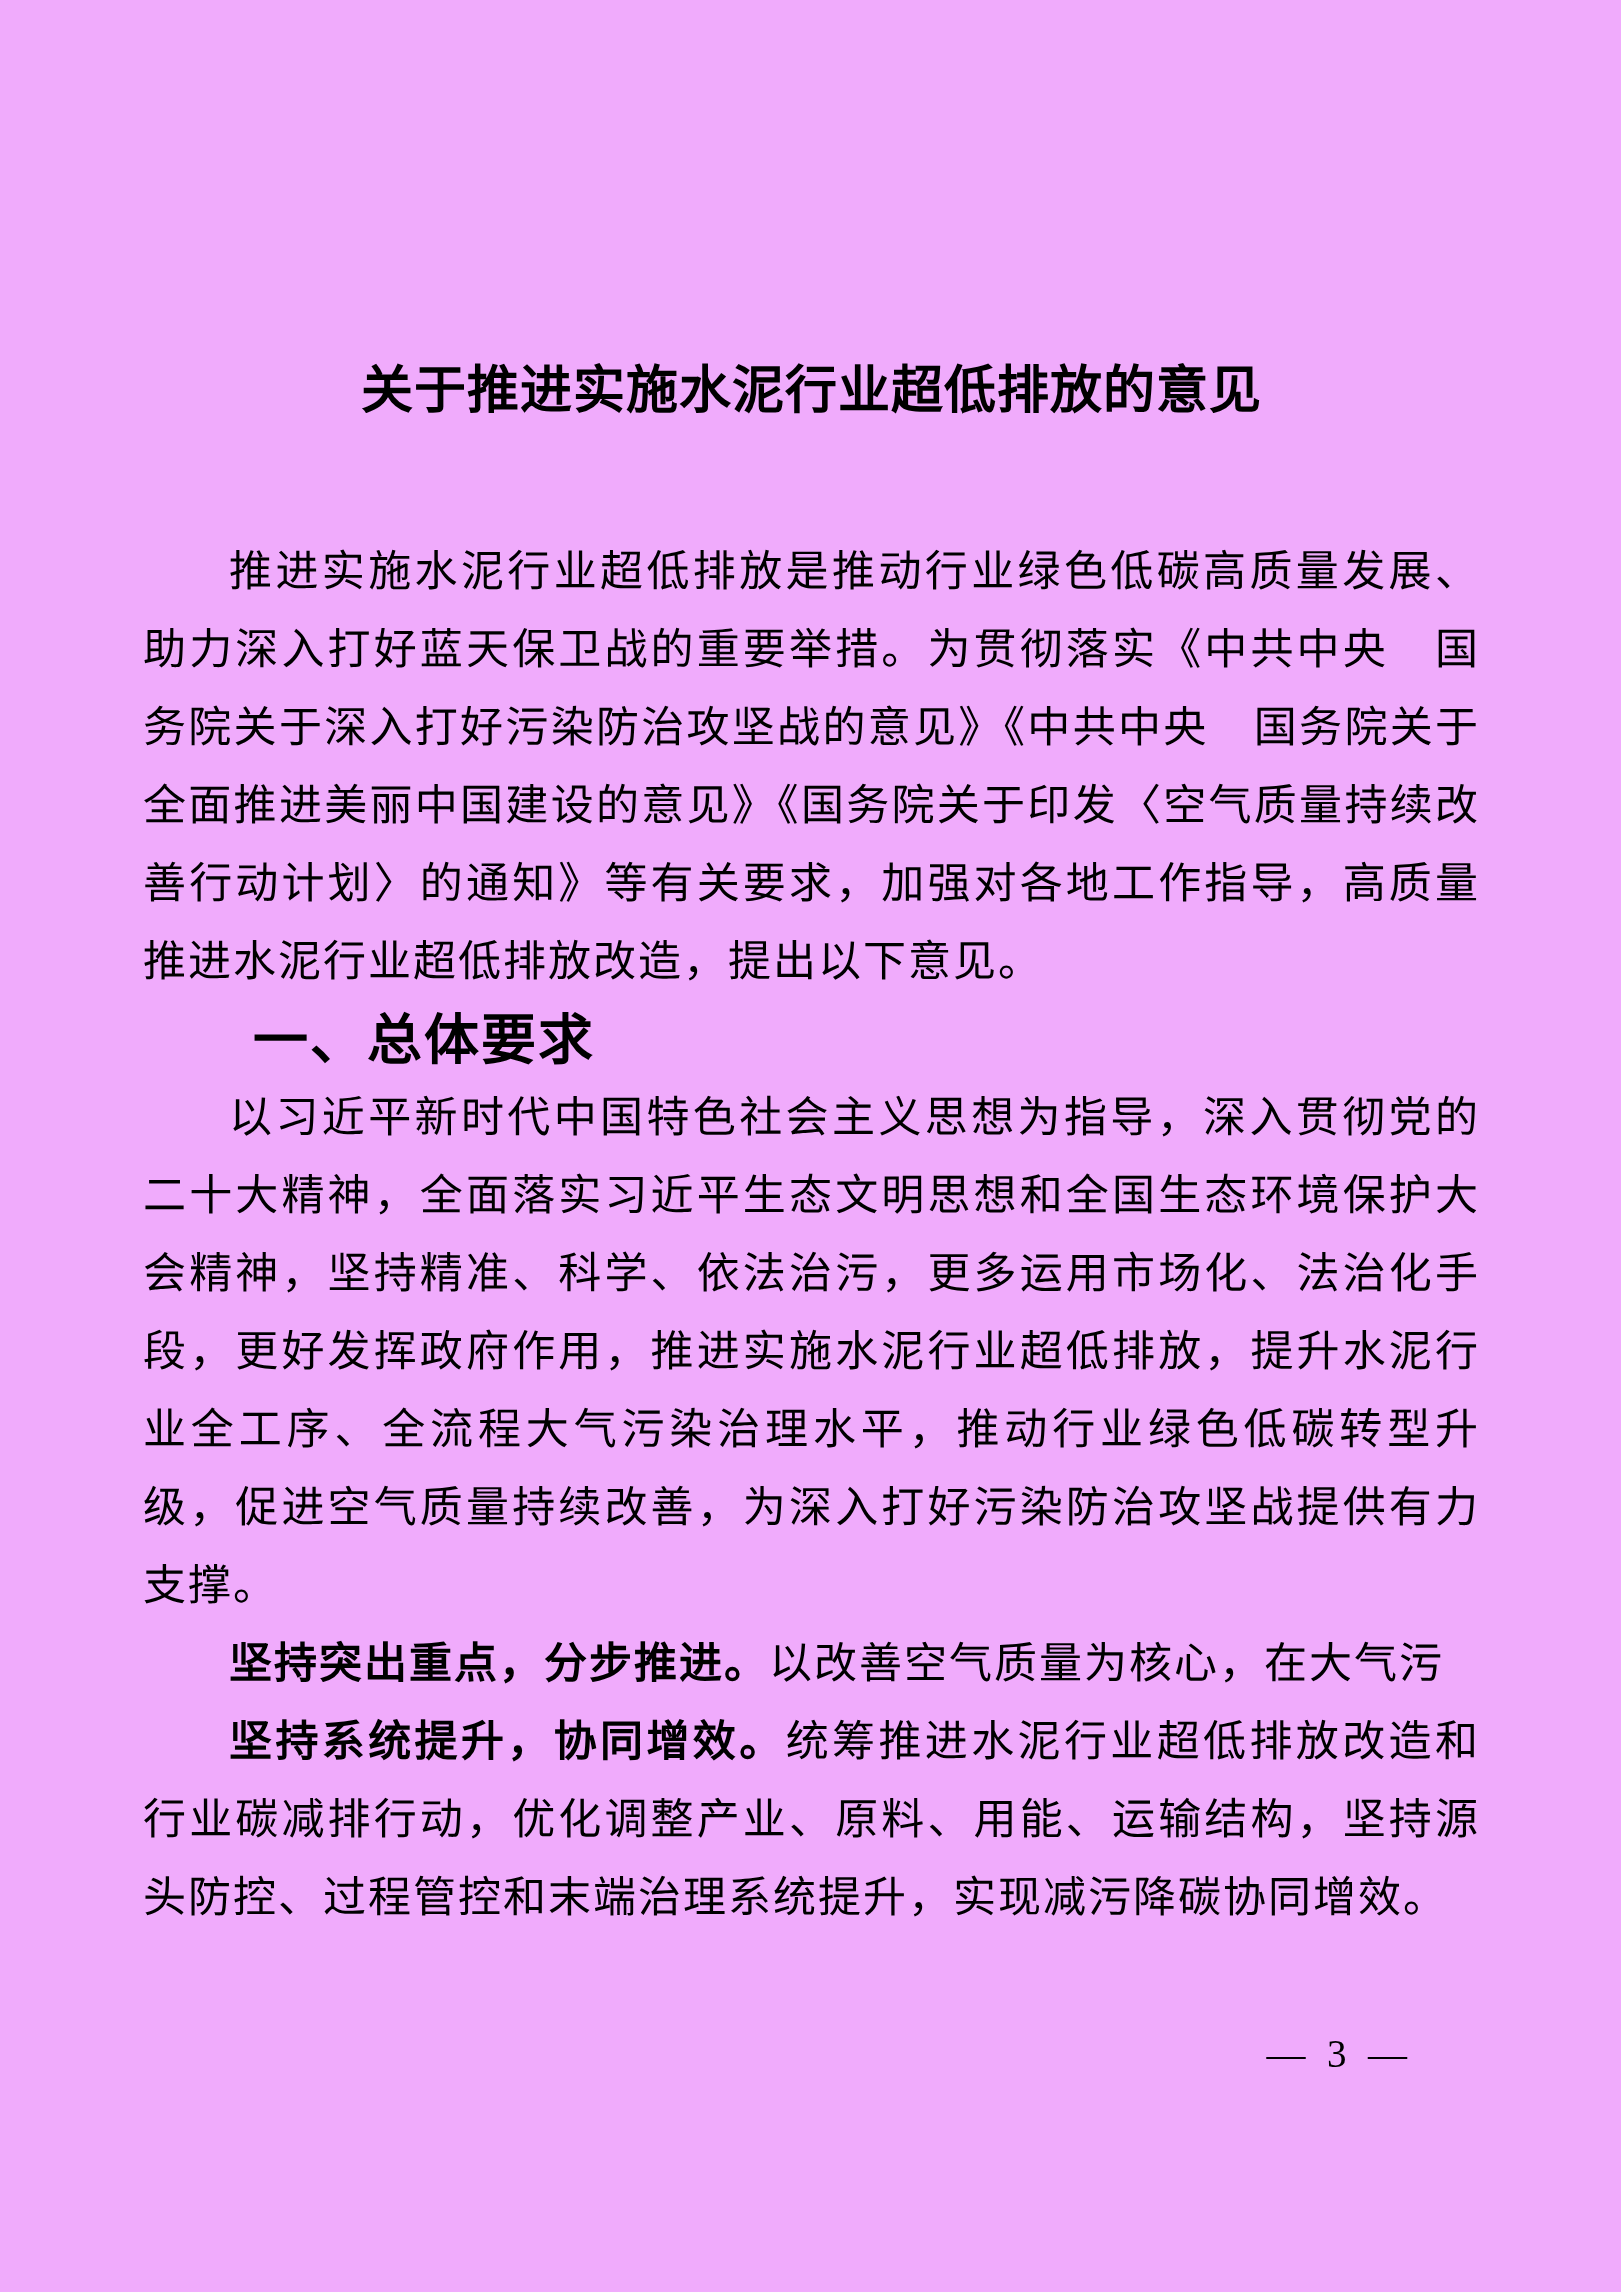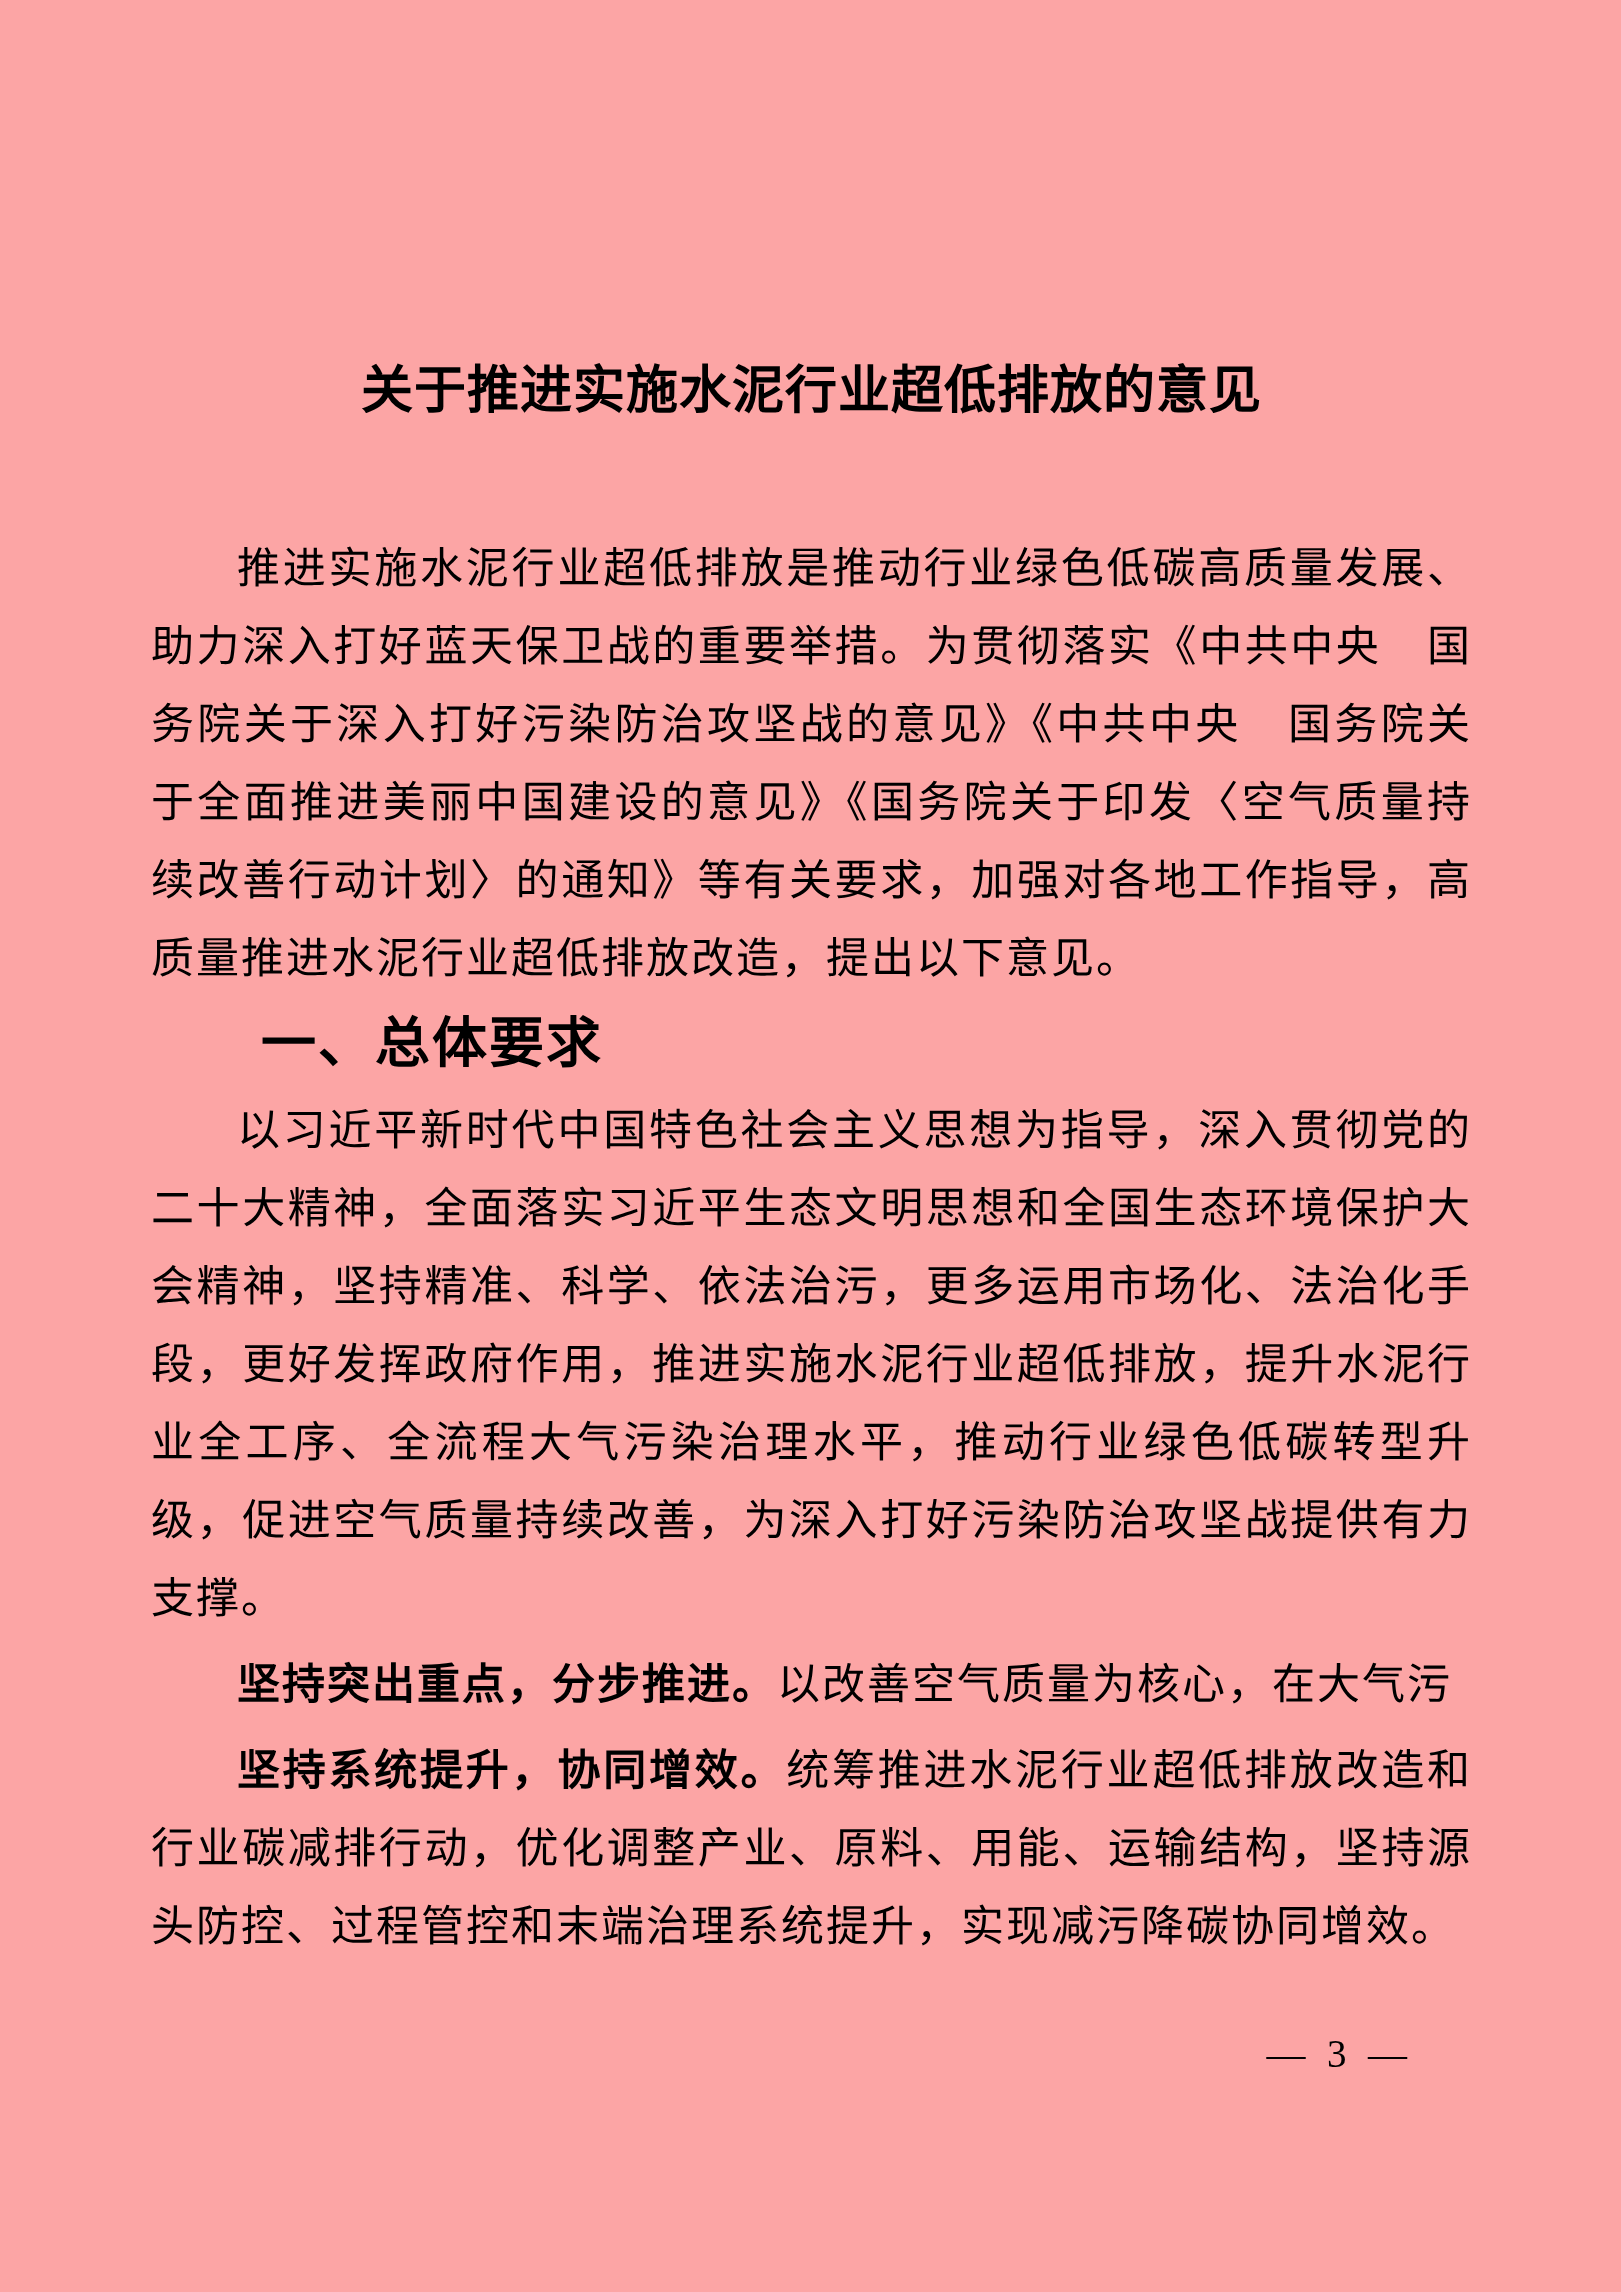--- a/index.html
+++ b/index.html
@@ -4,21 +4,21 @@
   <style>
     html, body {
       margin: 0;
       padding: 0;
       background: #ffffff;
     }
     .page {
       position: relative;
       width: 1621px;
       height: 2293px;
-      background: #fca5a5;
+      background: #f0abfc;
       color: #000000;
       font-family: "Liberation Serif", serif;
       overflow: hidden;
     }
     .doc-title {
       margin: 345px 141px 0 143px;
       text-align: center;
       font-family: "Liberation Sans", sans-serif;
       font-weight: bold;
       font-size: 52px;
@@ -28,23 +28,22 @@
     }
     .content {
       margin: 98px 141px 0 143px;
       font-size: 43px;
       line-height: 78px;
       letter-spacing: 2px;
       text-align: justify;
       text-justify: inter-ideograph;
     }
     .content p {
-      margin: 8px;
+      margin: 0;
       text-indent: 2em;
-      font-family: Liberation Mono, monospace;
     }
     .heading-l1 {
       margin: 0;
       text-indent: 2em;
       font-family: "Liberation Sans", sans-serif;
       font-weight: bold;
       font-size: 55px;
       line-height: 78px;
     }
     .heading-l2 {

